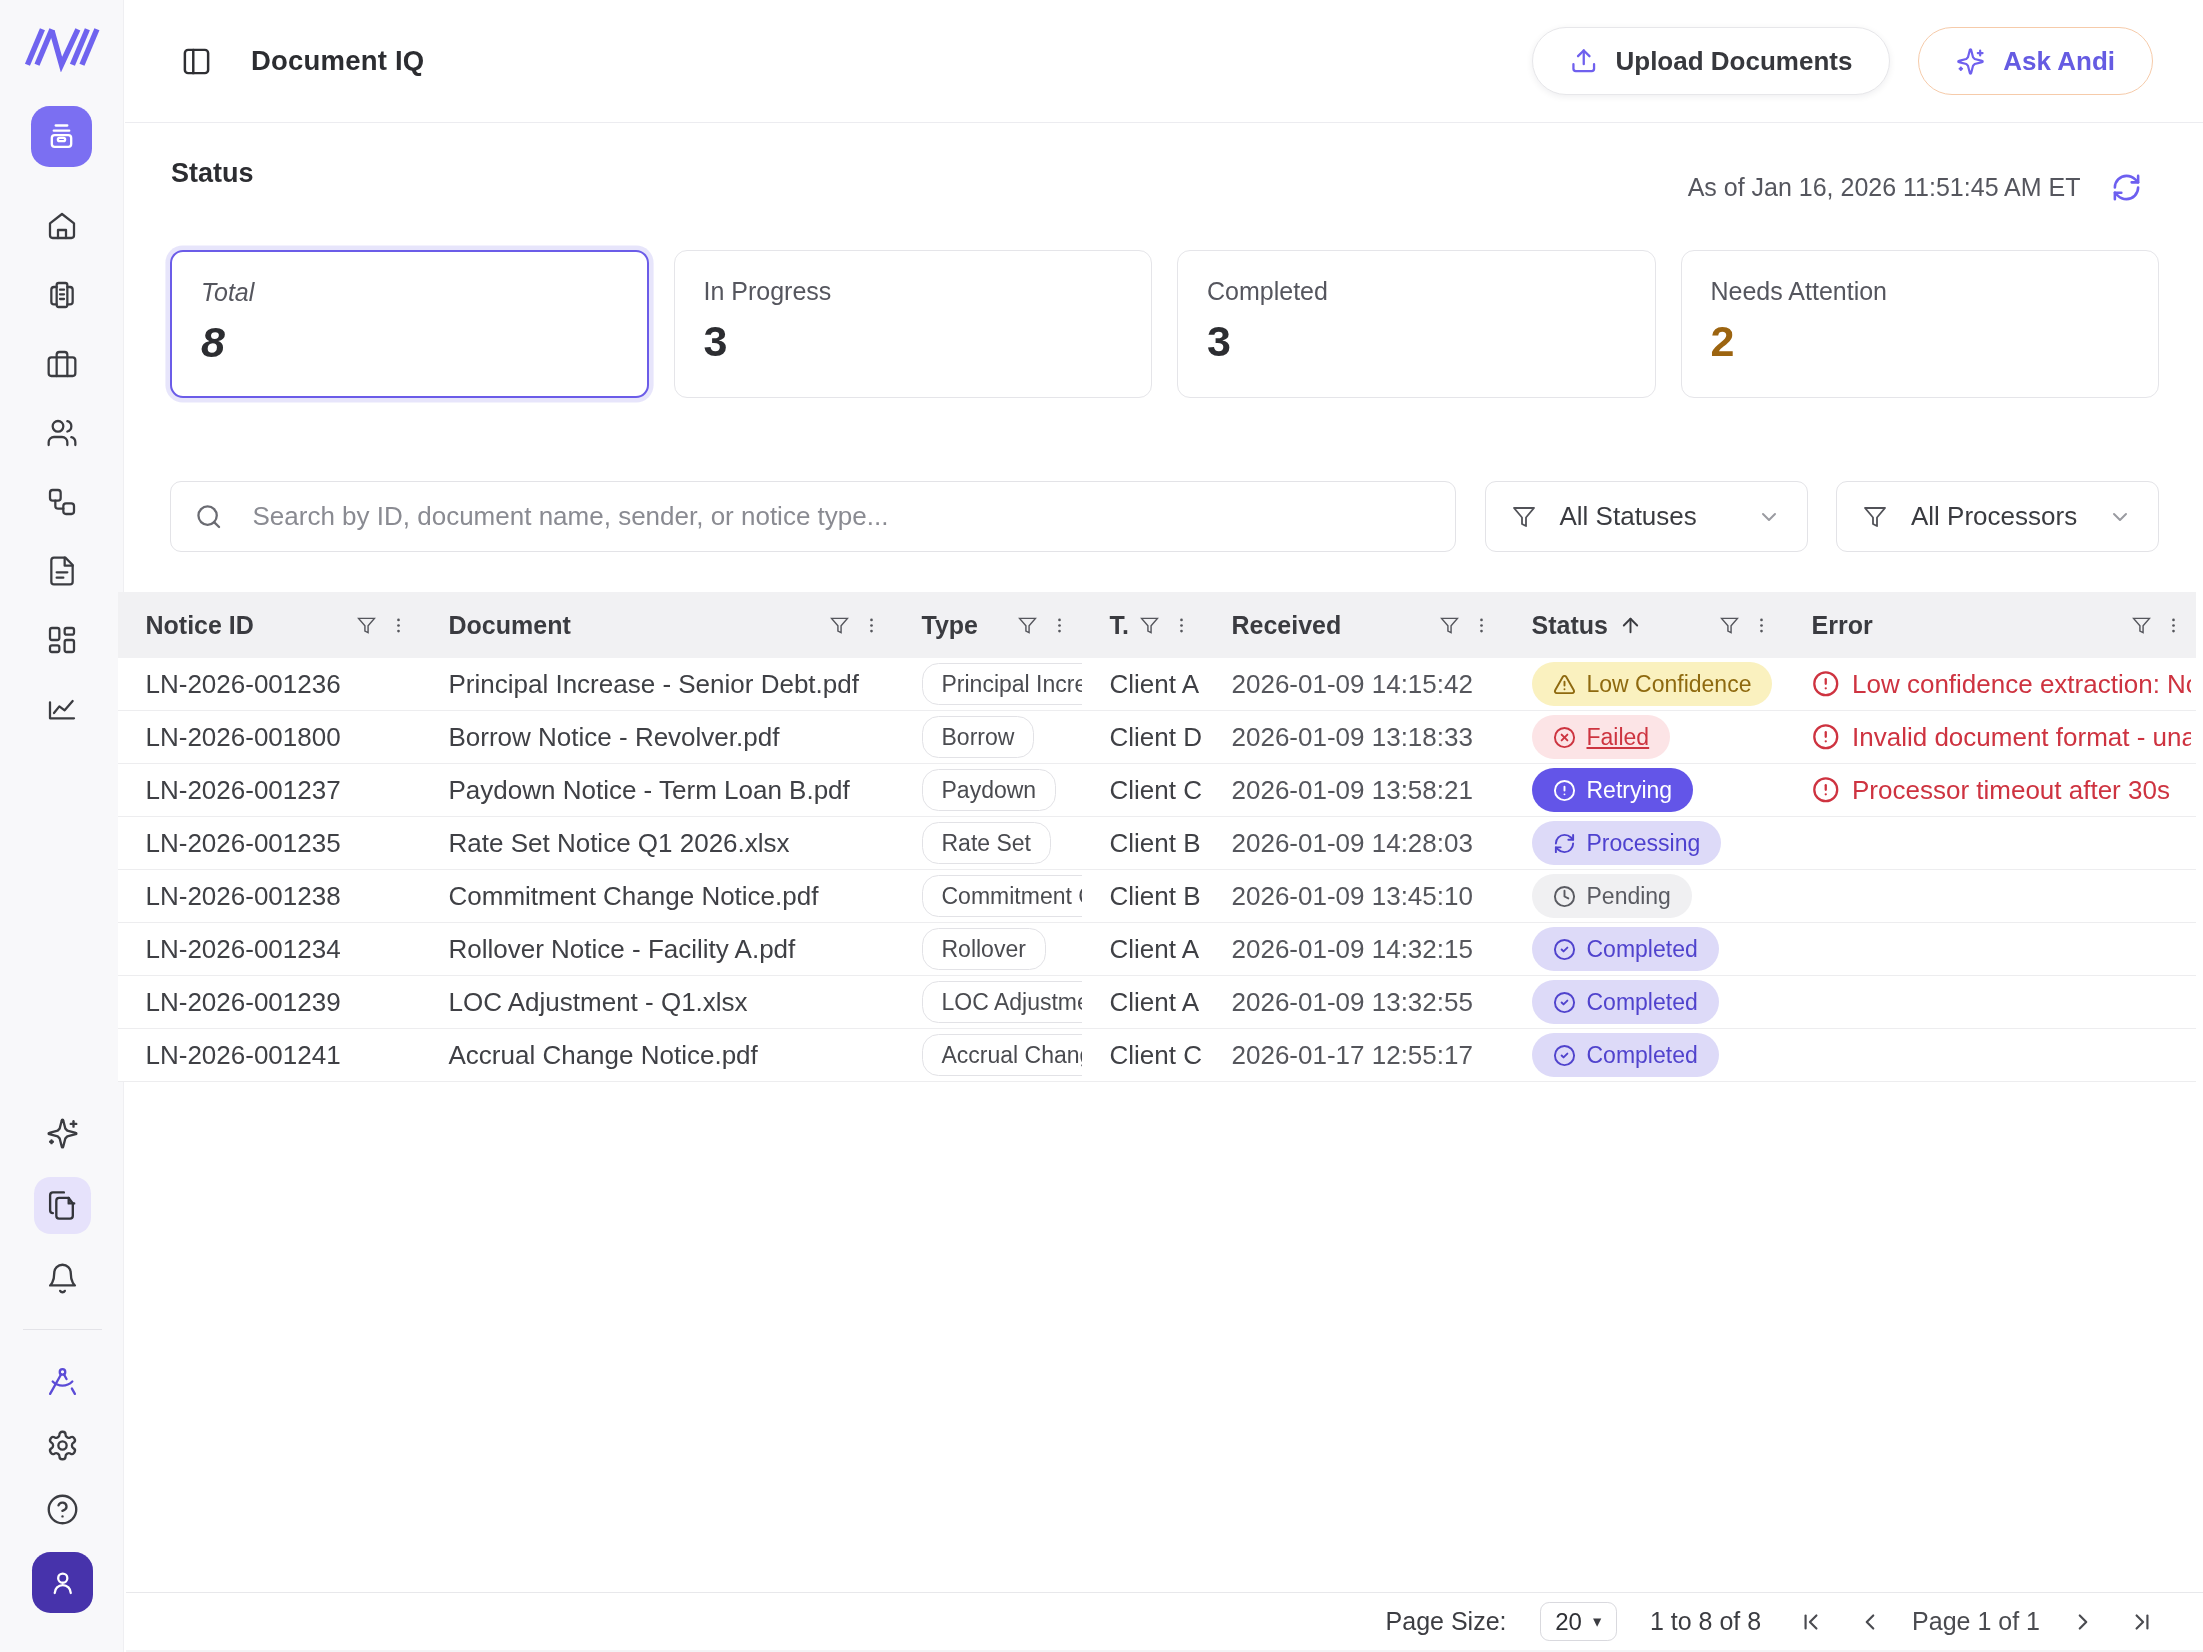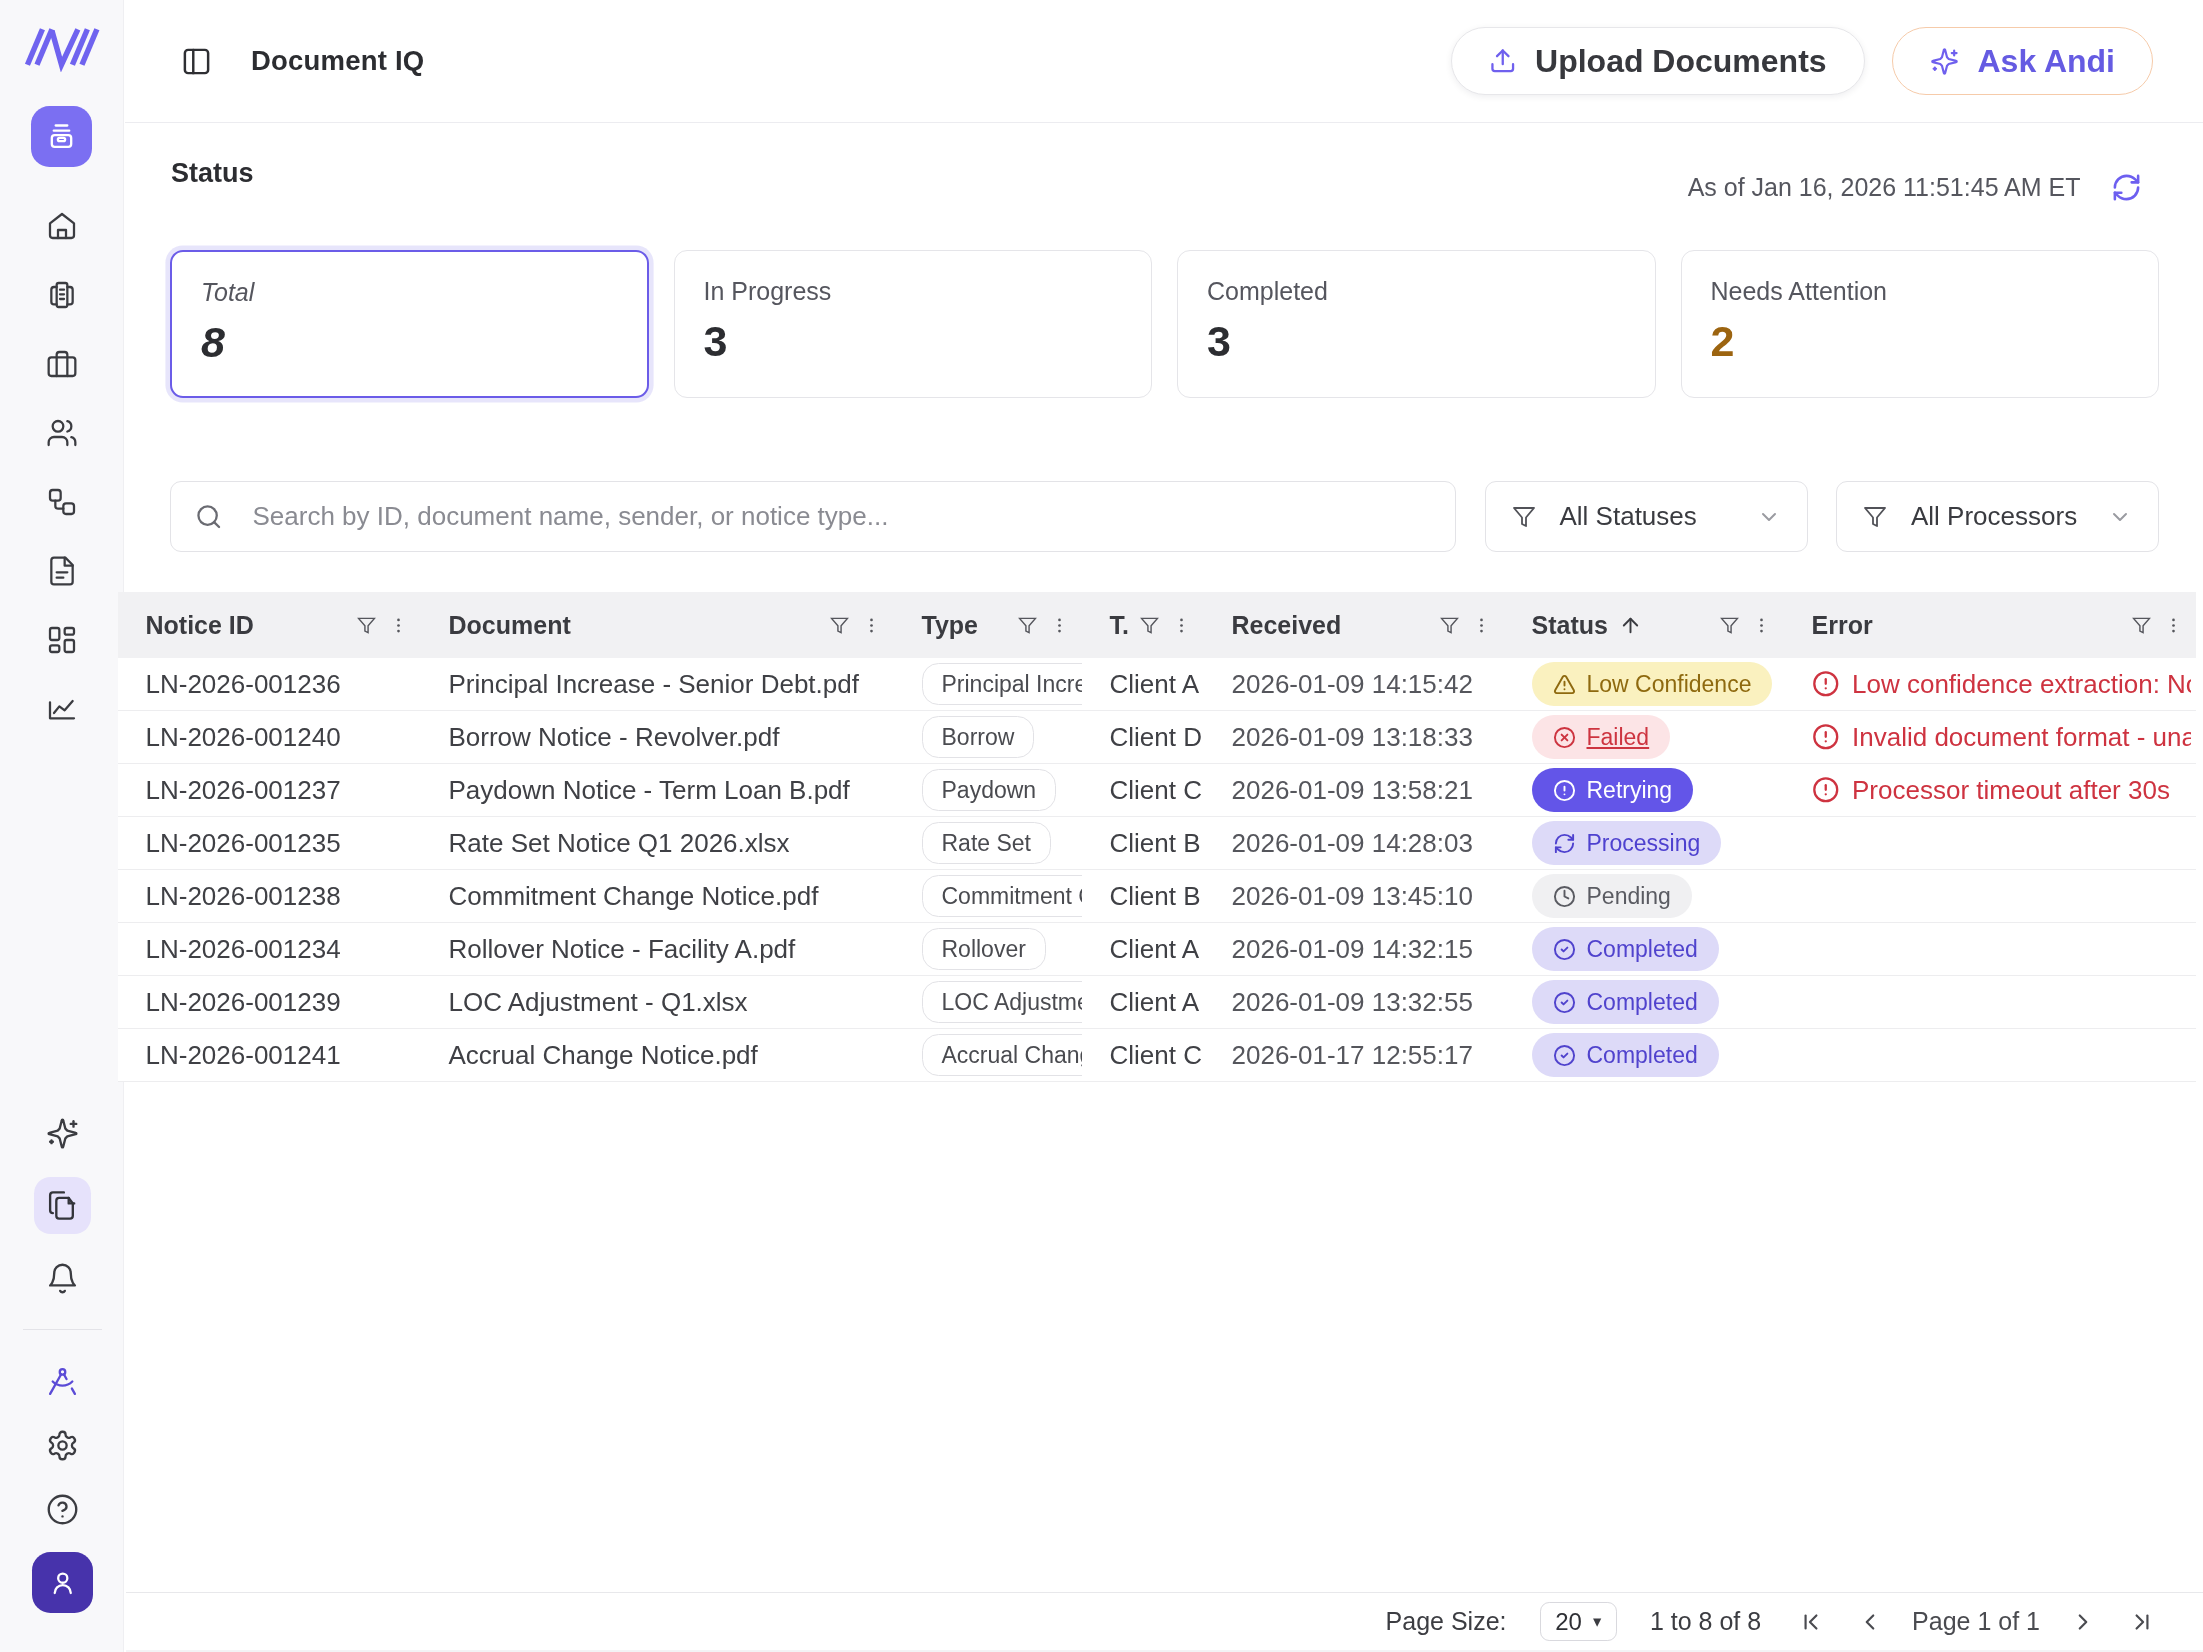--- a/index.html
+++ b/index.html
@@ -16,21 +16,21 @@
   .doc-active { width:57px; height:57px; border-radius:16.5px; background:#e6e2fb; display:grid; place-items:center; color:#33343a; }
   .side-divider { width:79px; height:0.9px; background:#e3e3e8; margin:7.3px 0; }
   .compass { color:#5b4bd6; }
   .avatar { position:absolute; left:32px; top:1552px; width:61px; height:61px; border-radius:18.4px; background:#4733ab; display:grid; place-items:center; color:#fff; cursor:pointer; border:none; }
 
   
   .header { position:absolute; left:125px; top:0; width:2079px; height:123px; background:#fff; border-bottom:0.9px solid #ececf0; display:flex; align-items:center; padding:0 51px; }
   .panel-btn { background:none; border:none; color:#2e2f33; width:40px; height:40px; display:grid; place-items:center; cursor:pointer; }
   .page-title { margin-left:35px; font-size:27.5px; font-weight:700; color:#2c2d31; letter-spacing:0.2px; }
   .header-spacer { flex:1; }
-  .pill-btn { height:68px; border-radius:37px; background:#fff; display:flex; align-items:center; gap:18.4px; padding:4px 37px; font-size:32px; font-family:"Liberation Sans",sans-serif; cursor:pointer; }
+  .pill-btn { height:68px; border-radius:37px; background:#fff; display:flex; align-items:center; gap:18.4px; padding:4px 37px; font-size:26px; font-family:"Liberation Sans",sans-serif; cursor:pointer; }
   .upload-btn { border:0.9px solid #e7e7ea; box-shadow:0 1.8px 7.3px rgba(20,20,40,.07); color:#37383d; font-weight:600; }
   .upload-btn .ic { color:#6f60ee; }
   .ask-btn { margin-left:27.5px; border:1.4px solid #f6cbaa; color:#655be2; font-weight:600; }
   .ask-btn .ic { color:#6f60ee; }
 
   
   .status-heading { position:absolute; left:171px; top:158px; font-size:27px; font-weight:700; color:#2c2d31; }
   .asof { position:absolute; top:169px; right:59px; display:flex; align-items:center; gap:27.5px; }
   .asof-text { font-size:25px; color:#55565e; }
   .refresh-btn { background:none; border:none; color:#6d5ff0; width:37px; height:37px; display:grid; place-items:center; cursor:pointer; }
@@ -437,21 +437,21 @@
             <svg width="27.5" height="27.5" viewBox="0 0 24 24" fill="none" stroke="currentColor" stroke-width="2" stroke-linecap="round" stroke-linejoin="round" style="flex:0 0 auto">
               <circle cx="12" cy="12" r="10"></circle>
               <line x1="12" y1="8" x2="12" y2="12"></line>
               <line x1="12" y1="16" x2="12.01" y2="16"></line>
             </svg>
             <span class="err-txt">Low confidence extraction: Notice</span>
           </div>
     </div>
 
     <div class="tr">
-      <div class="td col-id c-id">LN-2026-001240</div>
+      <div class="td col-id c-id">LN-2026-001800</div>
       <div class="td col-doc c-doc">Borrow Notice - Revolver.pdf</div>
       <div class="td col-type">
             <span class="chip c-type-chip">Borrow</span>
           </div>
       <div class="td col-team c-team">Client D</div>
       <div class="td col-recv c-received">2026-01-09 13:18:33</div>
       <div class="td col-status">
             <span class="badge c-badge badge-failed">
               <svg width="23" height="23" viewBox="0 0 24 24" fill="none" stroke="currentColor" stroke-width="2" stroke-linecap="round" stroke-linejoin="round" style="flex:0 0 auto">
                 <circle cx="12" cy="12" r="10"></circle>

